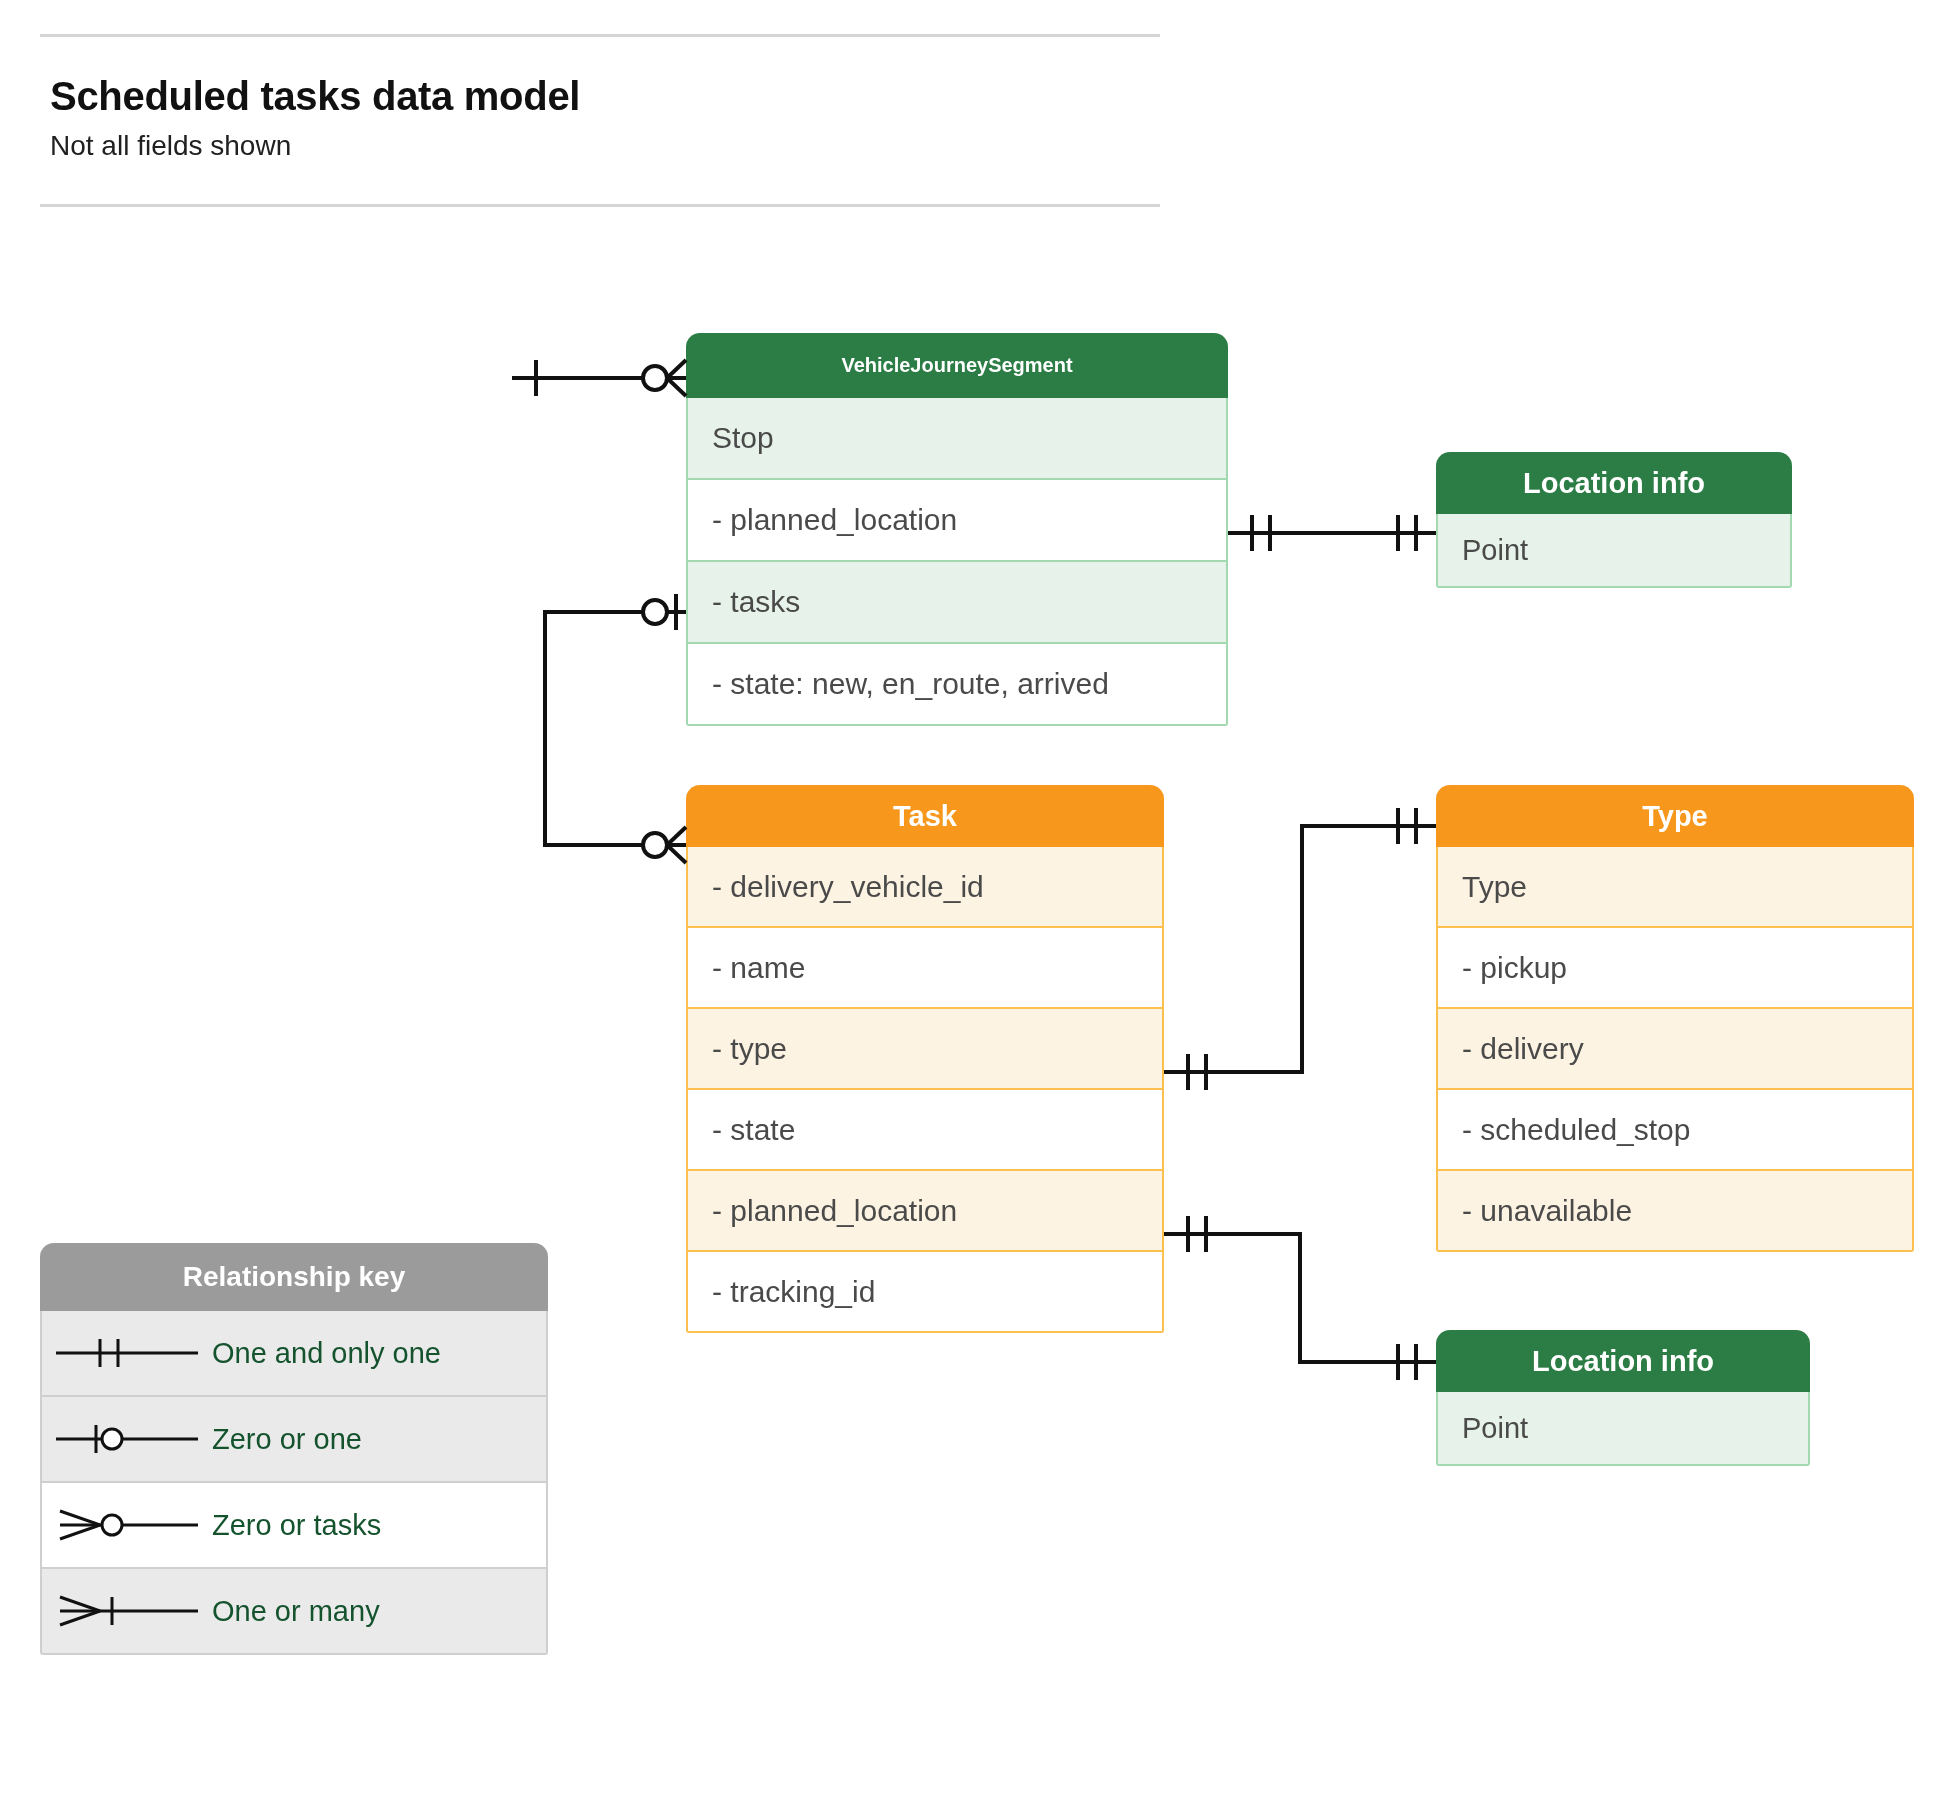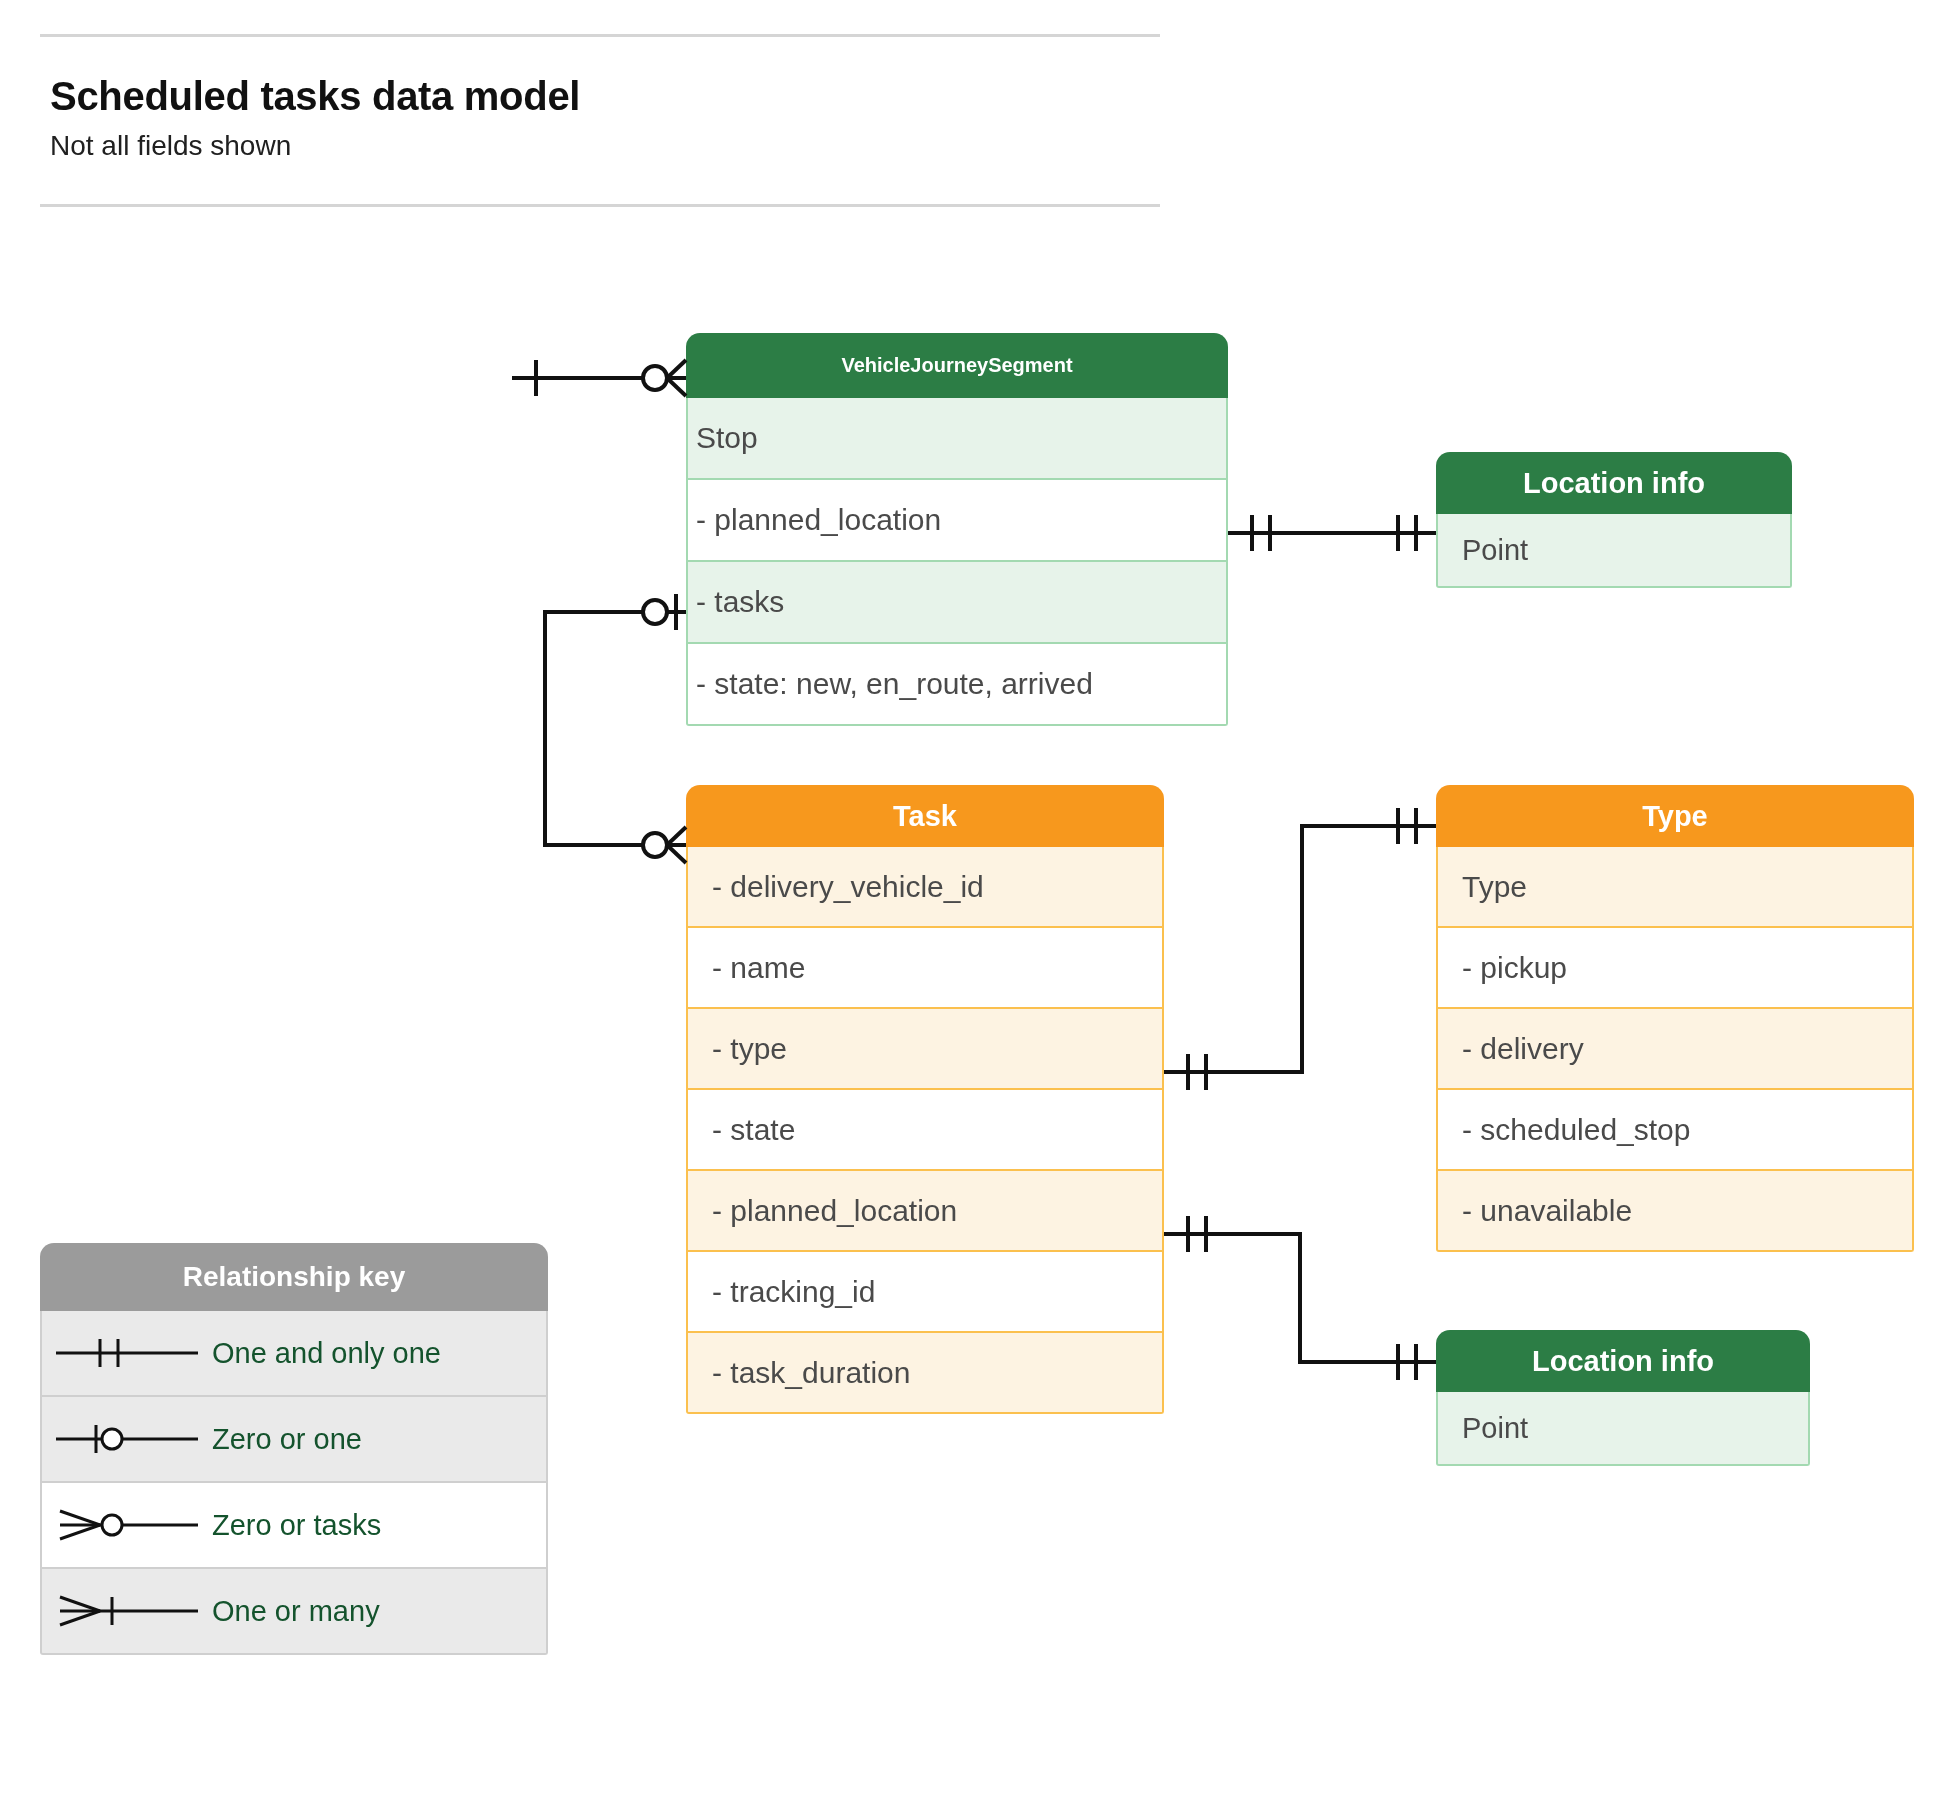--- a/index.html
+++ b/index.html
@@ -63,21 +63,21 @@
   .t-grey .row.alt { background: #eaeaea; }
   .t-grey .row.plain { background: #ffffff; }
 
   
   #ent-delivery-vehicle { left: 40px; top: 333px; width: 472px; }
   #ent-delivery-vehicle .hdr { height: 65px; font-size: 30px; }
   #ent-delivery-vehicle .row { height: 80px; font-size: 30px; padding-left: 24px; }
 
   #ent-vehicle-journey-segment { left: 686px; top: 333px; width: 542px; }
   #ent-vehicle-journey-segment .hdr { height: 65px; font-size: 20px; }
-  #ent-vehicle-journey-segment .row { height: 82px; font-size: 30px; padding-left: 8px; }
+  #ent-vehicle-journey-segment .row { height: 82px; font-size: 30px; padding-left: 24px; }
 
   #ent-location-info-top { left: 1436px; top: 452px; width: 356px; }
   #ent-location-info-top .hdr { height: 62px; font-size: 29px; }
   #ent-location-info-top .row { height: 74px; font-size: 29px; padding-left: 24px; }
 
   #ent-task { left: 686px; top: 785px; width: 478px; }
   #ent-task .hdr { height: 62px; font-size: 29px; }
   #ent-task .row { height: 81px; font-size: 30px; padding-left: 24px; }
 
   #ent-type { left: 1436px; top: 785px; width: 478px; }
@@ -123,21 +123,20 @@
   </div>
 
   <div class="entity t-orange" id="ent-task">
     <div class="hdr">Task</div>
     <div class="row alt">- delivery_vehicle_id</div>
     <div class="row plain">- name</div>
     <div class="row alt">- type</div>
     <div class="row plain">- state</div>
     <div class="row alt">- planned_location</div>
     <div class="row plain">- tracking_id</div>
-    <div class="row alt">- task_duration</div>
   </div>
 
   <div class="entity t-orange" id="ent-type">
     <div class="hdr">Type</div>
     <div class="row alt">Type</div>
     <div class="row plain">-   pickup</div>
     <div class="row alt">-   delivery</div>
     <div class="row plain">-   scheduled_stop</div>
     <div class="row alt">-   unavailable</div>
   </div>

